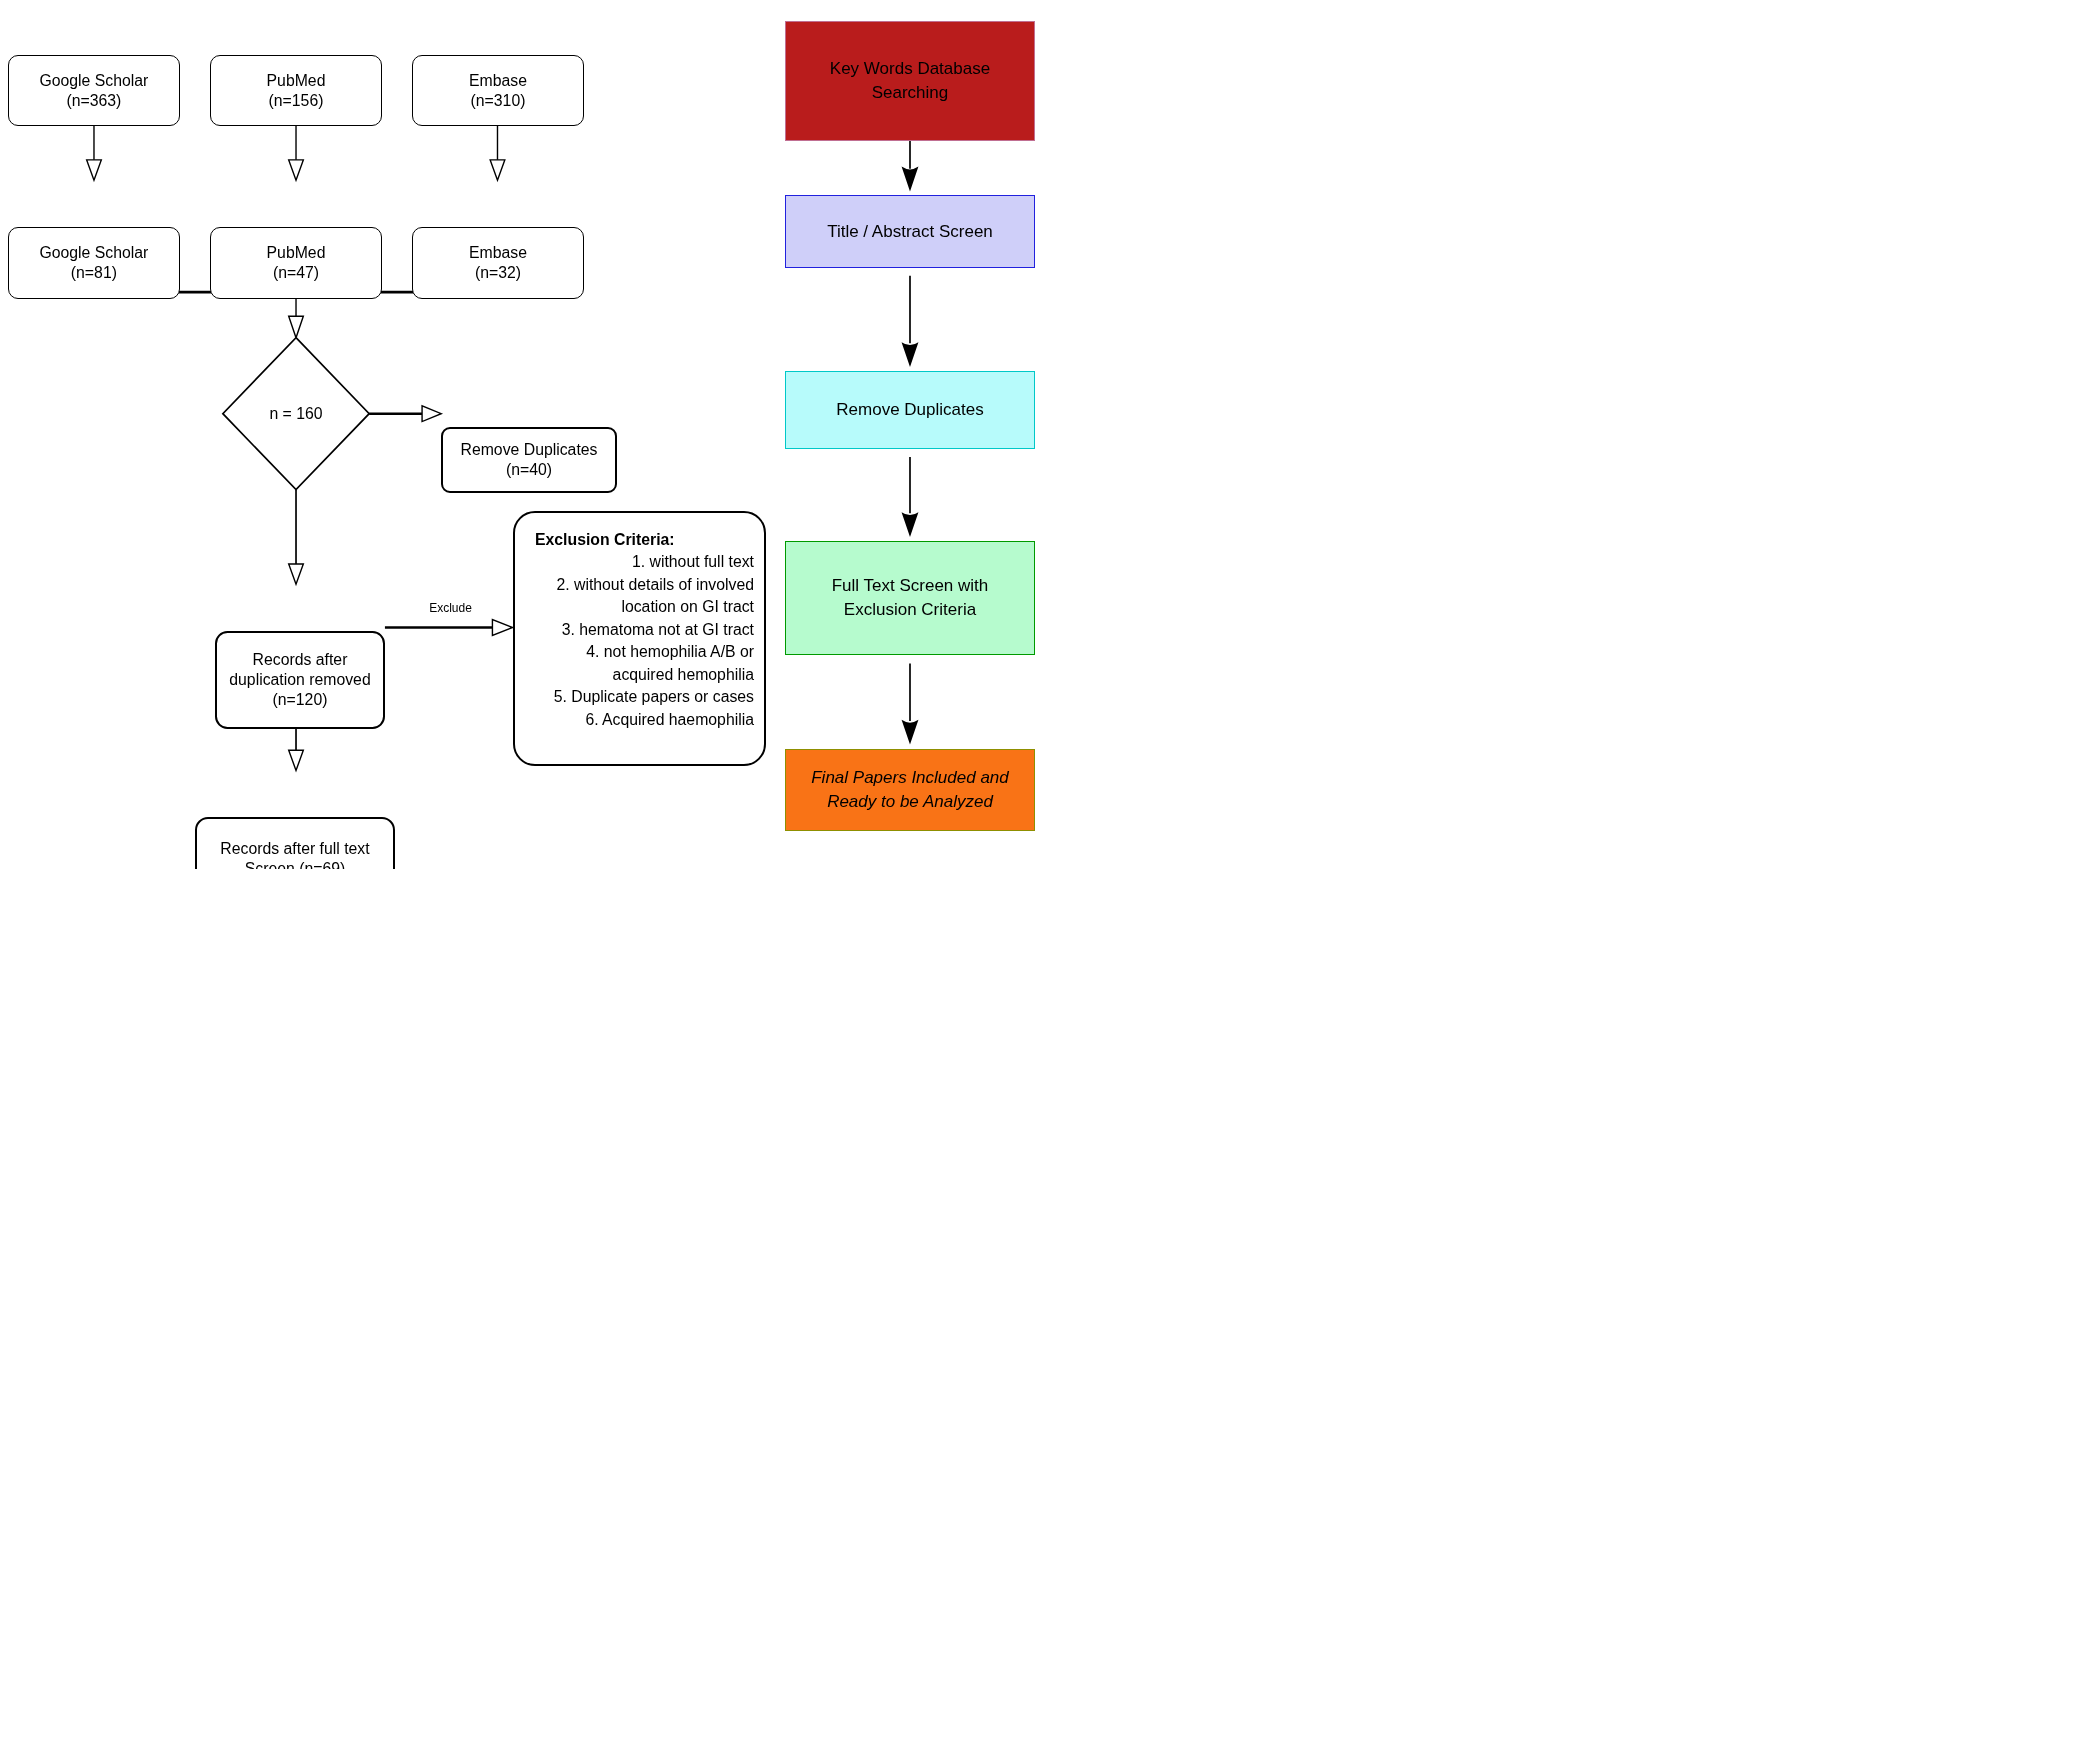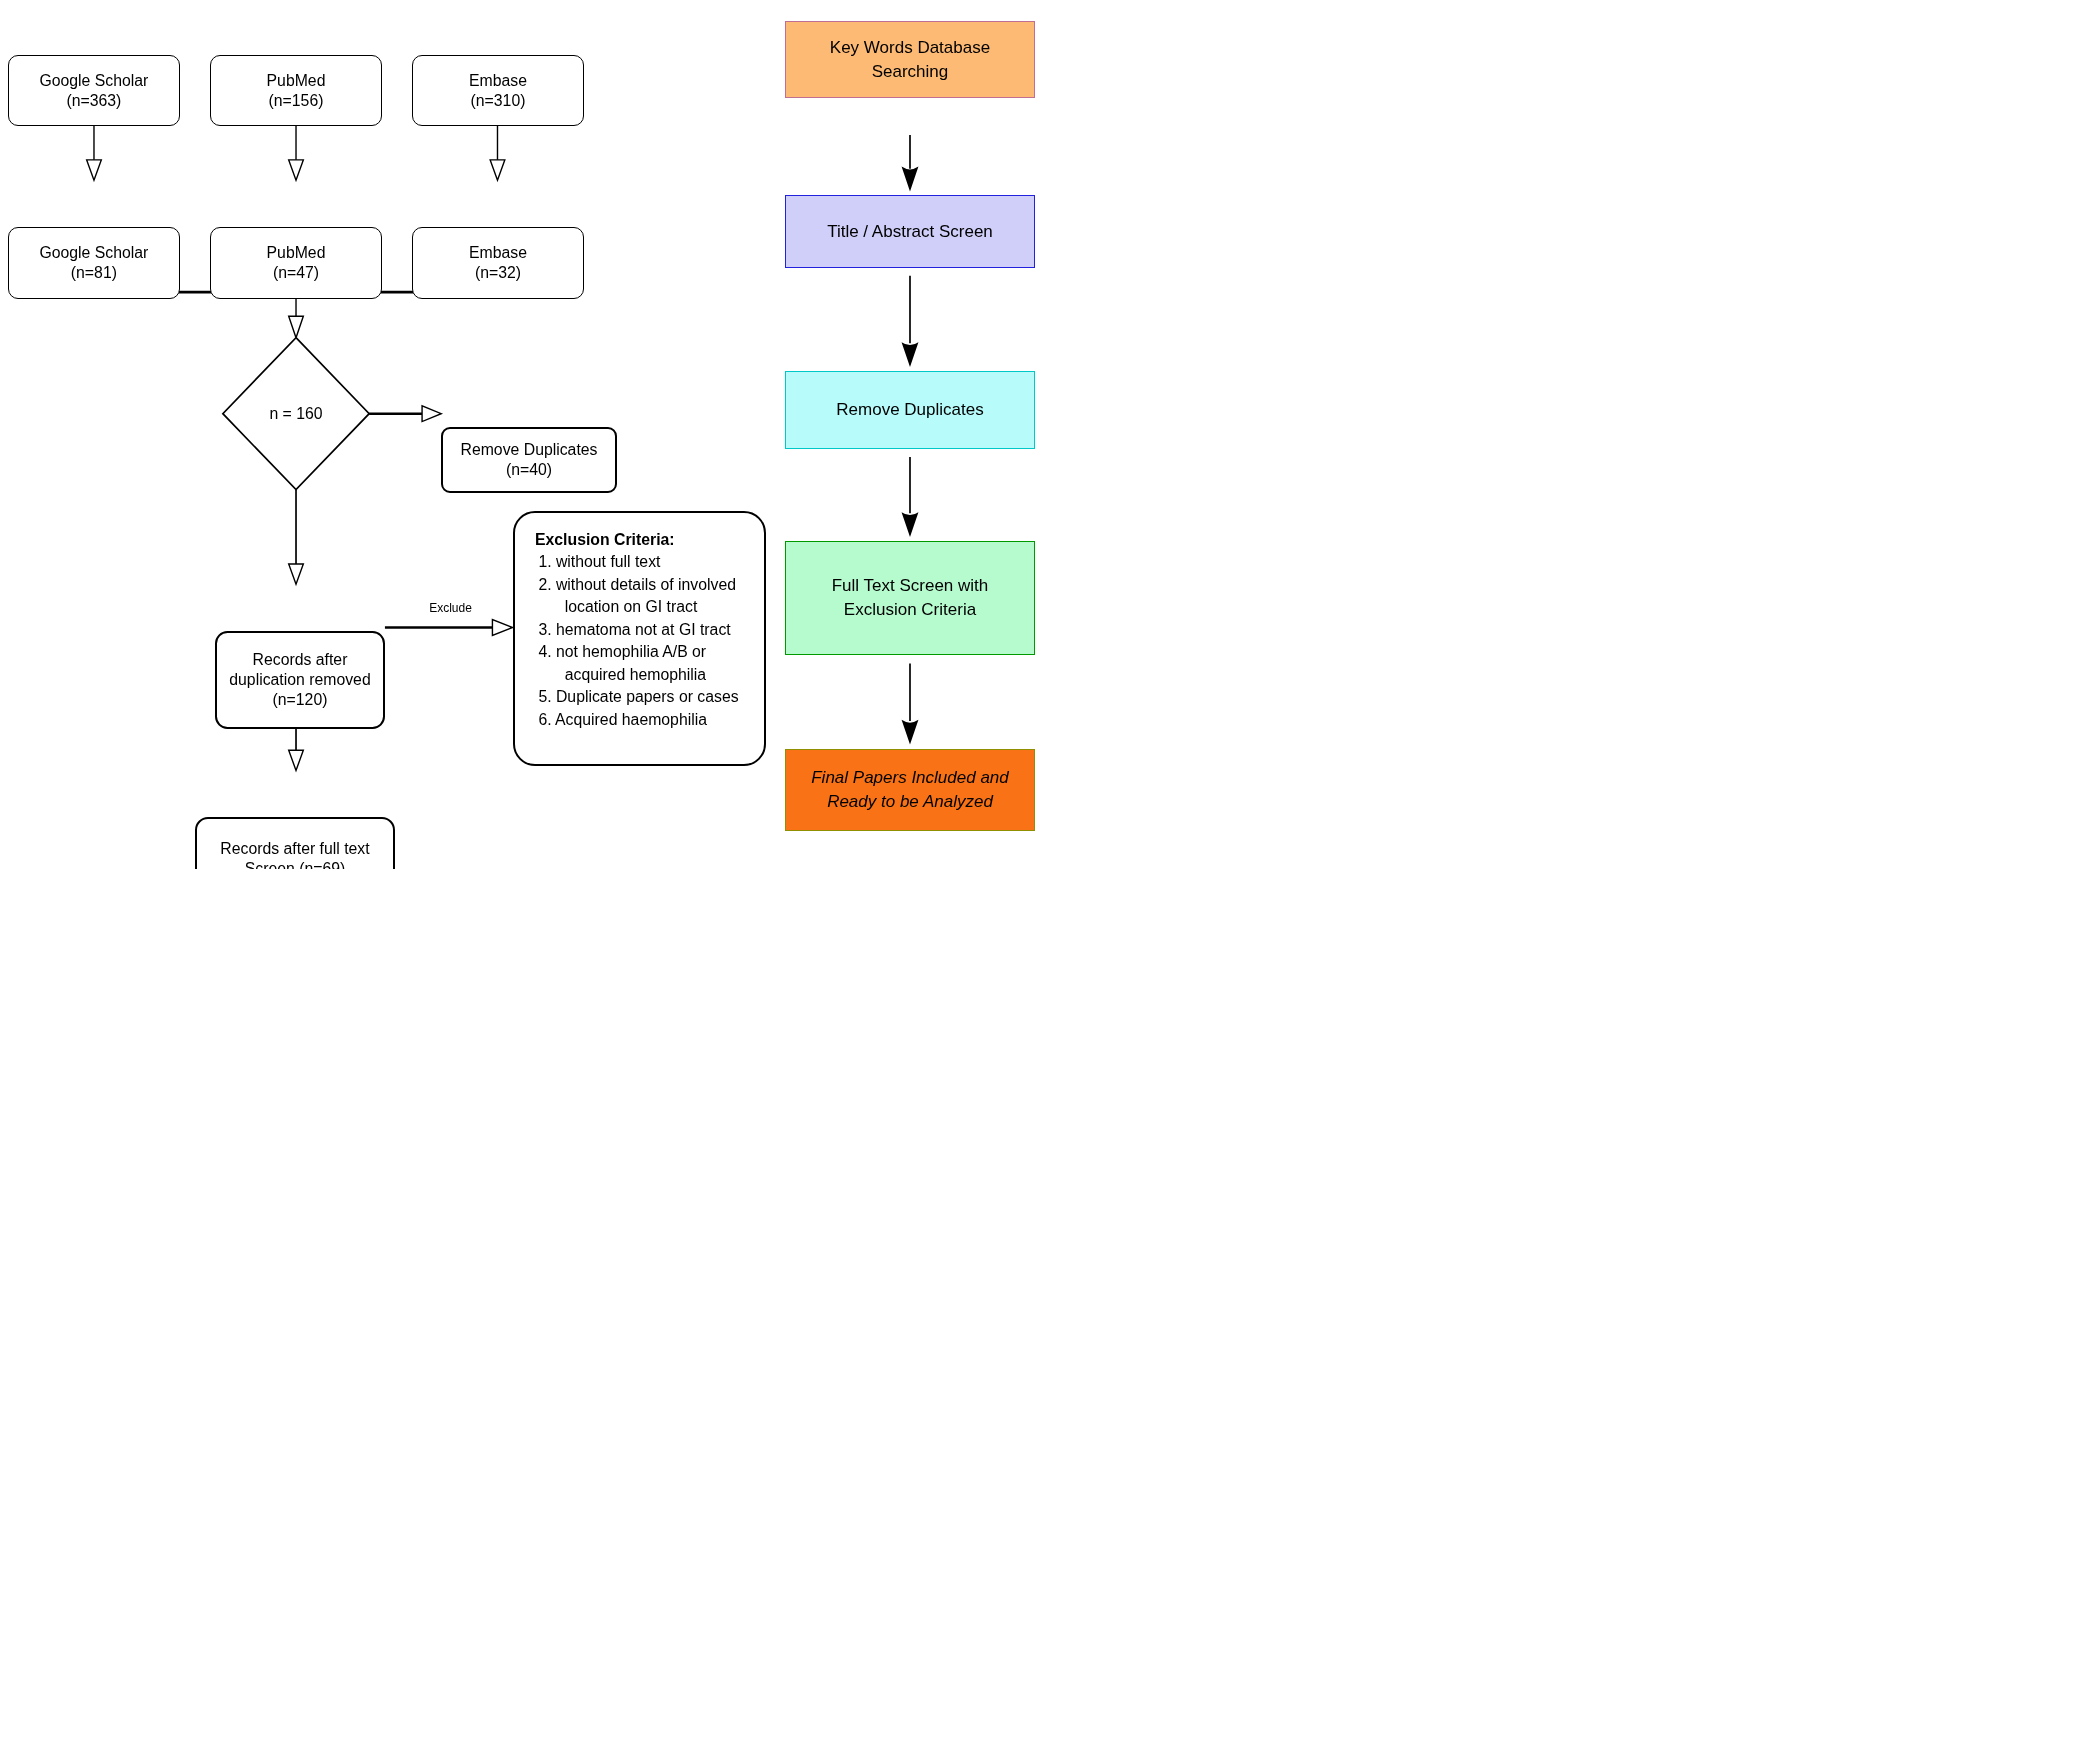--- a/index.html
+++ b/index.html
@@ -47,31 +47,31 @@
   }
 
   
   #b-exclusion{
     position:absolute;left:513px;top:511px;width:253px;height:255px;
     background:#fff;border:2.3px solid #000;border-radius:22px;
     padding:15.8px 10px 10px 20px;
     font-size:15.8px;line-height:22.5px;
   }
   #b-exclusion .exc-title{font-weight:bold;}
-  #b-exclusion .exc-item{white-space:pre-wrap;padding-left:3.4px;}
+  #b-exclusion .exc-item{white-space:pre-wrap;padding-left:3.4px;text-align:right;}
 
   
   .step{
     position:absolute;left:785px;width:250px;
     border:1.7px solid #000;
     display:flex;align-items:center;justify-content:center;
     text-align:center;white-space:pre-line;
     font-size:17px;line-height:23.6px;
   }
-  #step-0{top:21px;height:77px;background:#fdba74;border-color:#c06f92;}
+  #step-0{top:21px;height:120px;background:#b91c1c;border-color:#c06f92;}
   #step-1{top:195px;height:73px;background:#cfcff9;border-color:#2121de;}
   #step-2{top:371px;height:78px;background:#b7fbfb;border-color:#00c8c8;}
   #step-3{top:541px;height:114px;background:#b6fbce;border-color:#009a00;}
   #step-4{top:749px;height:82px;background:#f97316;border-color:#8f8f00;font-style:italic;}
 </style>
 </head>
 <body>
 
 <div id="canvas">
 

